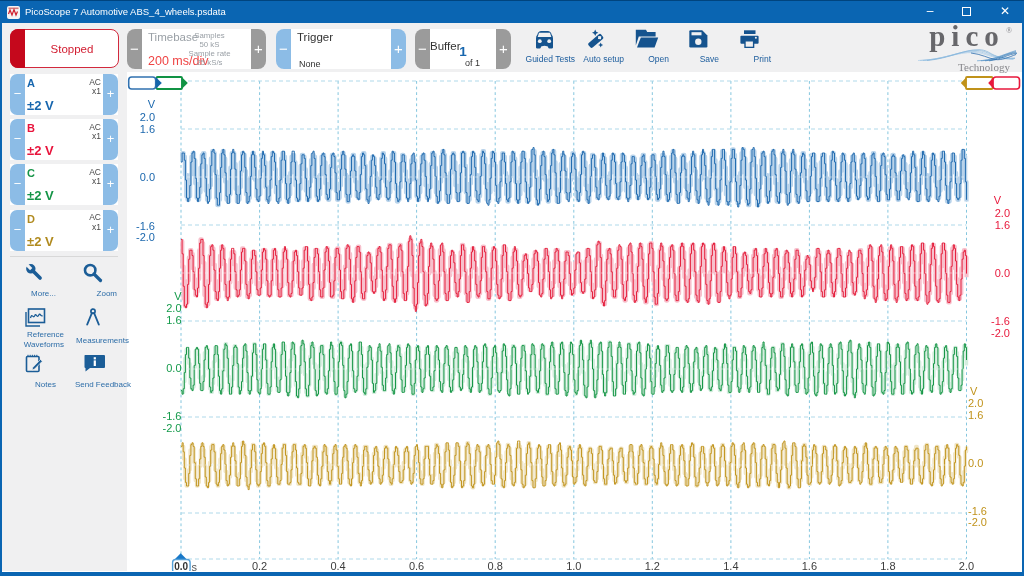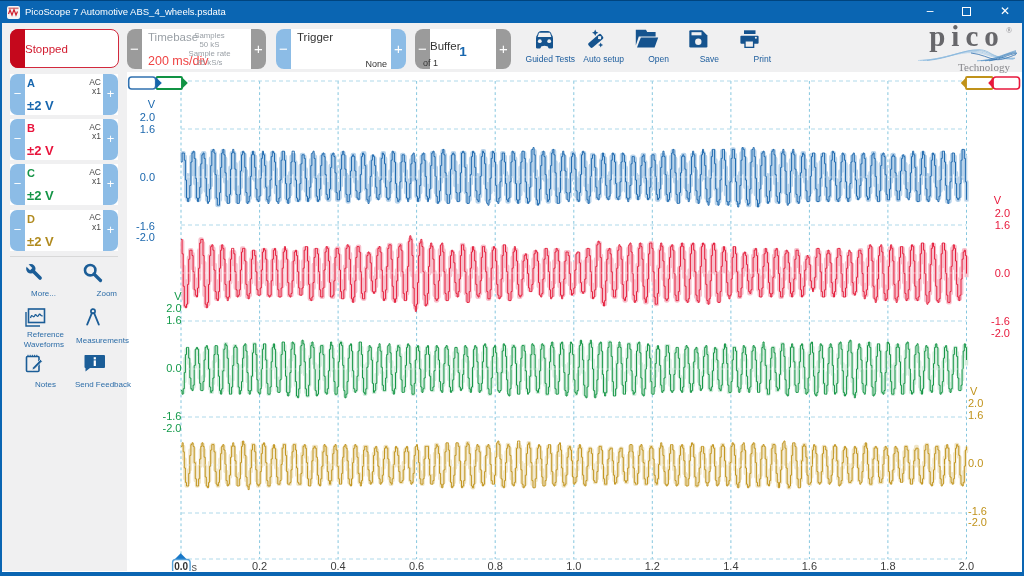--- a/index.html
+++ b/index.html
@@ -16,21 +16,21 @@
 #title-text { left:25px; top:6px; color:#fff; font-size:9.5px; }
 .winbtn { top:0; width:36px; height:23px; color:#fff; text-align:center; line-height:23px; font-size:12px; }
 
 
 #toolbar { left:2px; top:23px; width:1020px; height:49px; background:#f0f0f1; }
 #sidebar { left:2px; top:72px; width:125px; height:499px; background:#f0f0f1; }
 
 
 #stopbtn { left:10px; top:29px; width:109px; height:39px; background:#fff; border:1.5px solid #d2293d; border-radius:8px; }
 #stopblock { left:10px; top:29px; width:15px; height:39px; background:#c5081c; border-radius:8px 0 0 8px; }
-#stoptext { left:25px; top:29px; width:94px; height:39px; color:#d21c30; font-size:11.5px; line-height:40px; }
+#stoptext { left:25px; top:29px; width:94px; height:39px; color:#d21c30; font-size:11.5px; text-align:center; line-height:40px; }
 
 .grpbtn { top:29px; width:15px; height:40px; color:#fff; font-size:15px; text-align:center; line-height:39px; }
 .gray { background:#9b9b9b; }
 .lblue { background:#8cbce6; }
 .panel { top:29px; height:40px; background:#fff; }
 
 
 .chp { left:10px; width:108px; height:41px; background:#fff; }
 .chminus { left:10px; width:15px; height:41px; background:#8cbce6; border-radius:7px 0 0 7px; color:#fff; text-align:center; font-size:13px; line-height:40px; }
 .chplus { left:103px; width:15px; height:41px; background:#8cbce6; border-radius:0 7px 7px 0; color:#fff; text-align:center; font-size:13px; line-height:40px; }
@@ -68,28 +68,28 @@
 <div class="abs grpbtn gray" style="left:127px;border-radius:8px 0 0 8px">−</div>
 <div class="abs panel" style="left:142px;width:109px"></div>
 <div class="abs" style="left:148px;top:31px;font-size:11.5px;color:#9aa0a6">Timebase</div>
 <div class="abs" style="left:148px;top:53.5px;font-size:12.5px;color:#ef4444">200 ms/div</div>
 <div class="abs" style="left:172px;top:30.5px;width:75px;text-align:center;font-size:7.8px;color:#9aa0a6;line-height:9.2px">Samples<br>50 kS<br>Sample rate<br>25 kS/s</div>
 <div class="abs grpbtn gray" style="left:251px;border-radius:0 8px 8px 0">+</div>
 
 <div class="abs grpbtn lblue" style="left:276px;border-radius:8px 0 0 8px">−</div>
 <div class="abs panel" style="left:291px;width:100px"></div>
 <div class="abs" style="left:297px;top:31px;font-size:11.5px;color:#333">Trigger</div>
-<div class="abs" style="left:299px;top:59px;width:88px;text-align:right;font-size:9px;color:#333">None</div>
+<div class="abs" style="left:299px;top:59px;width:88px;text-align:left;font-size:9px;color:#333">None</div>
 <div class="abs grpbtn lblue" style="left:391px;border-radius:0 8px 8px 0">+</div>
 
 <div class="abs grpbtn gray" style="left:415px;border-radius:8px 0 0 8px">−</div>
 <div class="abs panel" style="left:430px;width:66px"></div>
 <div class="abs" style="left:430px;top:40px;width:72px;text-align:left;font-size:11.5px;color:#333">Buffer</div>
 <div class="abs" style="left:430px;top:43.5px;width:66px;text-align:center;font-size:13.5px;font-weight:bold;color:#1766ae">1</div>
-<div class="abs" style="left:408px;top:58px;width:45px;text-align:center;font-size:9px;color:#333">of 1</div>
+<div class="abs" style="left:450px;top:58px;width:45px;text-align:center;font-size:9px;color:#333">of 1</div>
 <div class="abs grpbtn gray" style="left:496px;border-radius:0 8px 8px 0">+</div>
 
 <svg class="abs" style="left:534px;top:30px" width="21" height="19" viewBox="0 0 21 19">
 <path d="M2 17.5 L2 8.5 Q2 6 3.3 4.7 Q4.3 1 7.2 1 L13.8 1 Q16.7 1 17.7 4.7 Q19 6 19 8.5 L19 17.5 Q19 18.6 17.6 18.6 L15.6 18.6 Q14.3 18.6 14.1 17.3 Q13.9 15.8 10.5 15.8 Q7.1 15.8 6.9 17.3 Q6.7 18.6 5.4 18.6 L3.4 18.6 Q2 18.6 2 17.5 Z" fill="#15538e"></path>
 <path d="M5 2.8 L16 2.8 L17.3 7.1 L3.7 7.1 Z" fill="#f0f0f1"></path>
 <circle cx="5.8" cy="11.2" r="1.9" fill="#f0f0f1"></circle>
 <circle cx="15.2" cy="11.2" r="1.9" fill="#f0f0f1"></circle>
 </svg>
 <div class="abs tbarlabel" style="left:515px;top:54px;width:60px">Guided Tests</div>
 <svg class="abs" style="left:585px;top:28px" width="21" height="22" viewBox="0 0 21 22">

